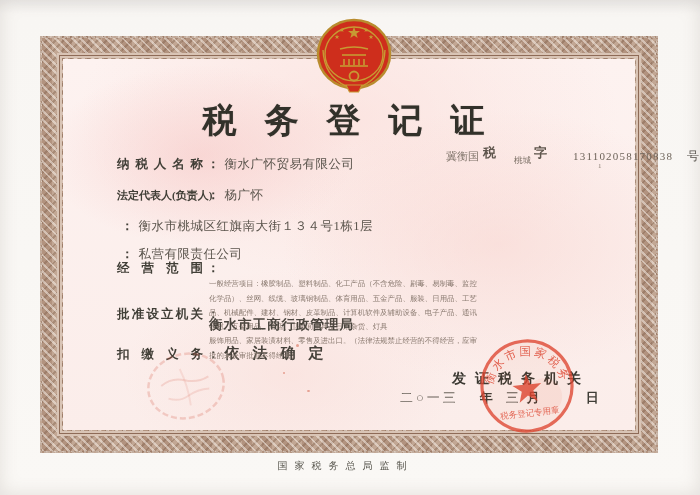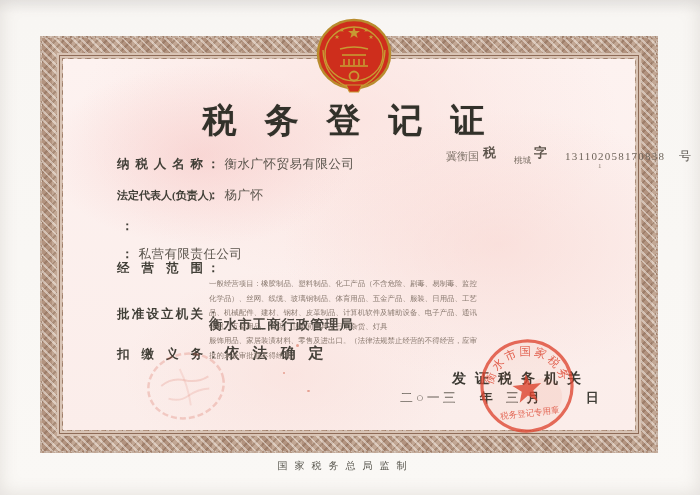--- a/index.html
+++ b/index.html
@@ -52,21 +52,21 @@
     color:#32312a;
     text-shadow:0 0 1px rgba(50,49,42,.35);
   }
 
   
   .serial{position:absolute;left:446px;top:146px;width:210px;white-space:nowrap;color:#7e7268;}
   .serial .region{font-size:11px;font-family:Liberation Mono, monospace;}
   .serial .tax{font-size:13px;color:#5f564d;margin-left:4px;position:relative;top:-3px;font-weight:600;}
   .serial .district{font-size:8.5px;margin-left:18px;position:relative;top:3px;}
   .serial .zi{font-size:13px;color:#5f564d;margin-left:3px;position:relative;top:-3px;font-weight:600;}
-  .serial .number{font-size:11px;margin-left:18px;letter-spacing:1.2px;color:#6e645a;}
+  .serial .number{font-size:11px;margin-left:26px;letter-spacing:1.2px;color:#6e645a;}
   .serial .suffix{font-size:12px;margin-left:14px;color:#55504a;}
   .serial .submark{position:absolute;left:152px;top:16px;font-size:7px;color:#8a7d72;}
 
   
   .row{position:absolute;left:117px;display:flex;align-items:baseline;white-space:nowrap;}
   .row .lbl{
     display:inline-block;width:86px;
     font-size:12.5px;font-weight:700;color:#413f37;
     text-align:justify;text-align-last:justify;
   }
@@ -163,20 +163,21 @@
         <span class="colon">：</span>
         <span class="val">衡水广怀贸易有限公司</span>
     </div>
     <div class="row r2">
       <span class="lbl tight">法定代表人(负责人)</span>
         <span class="colon">：</span>
         <span class="val">杨广怀</span>
     </div>
     <div class="row r3">
         <span class="colon">：</span>
+        <span class="val">衡水市桃城区红旗南大街１３４号1栋1层</span>
     </div>
     <div class="row r4">
         <span class="colon">：</span>
         <span class="val">私营有限责任公司</span>
     </div>
     <div class="row r5">
       <span class="lbl">经营范围</span>
         <span class="colon">：</span>
     </div>
     <div class="row r6">

